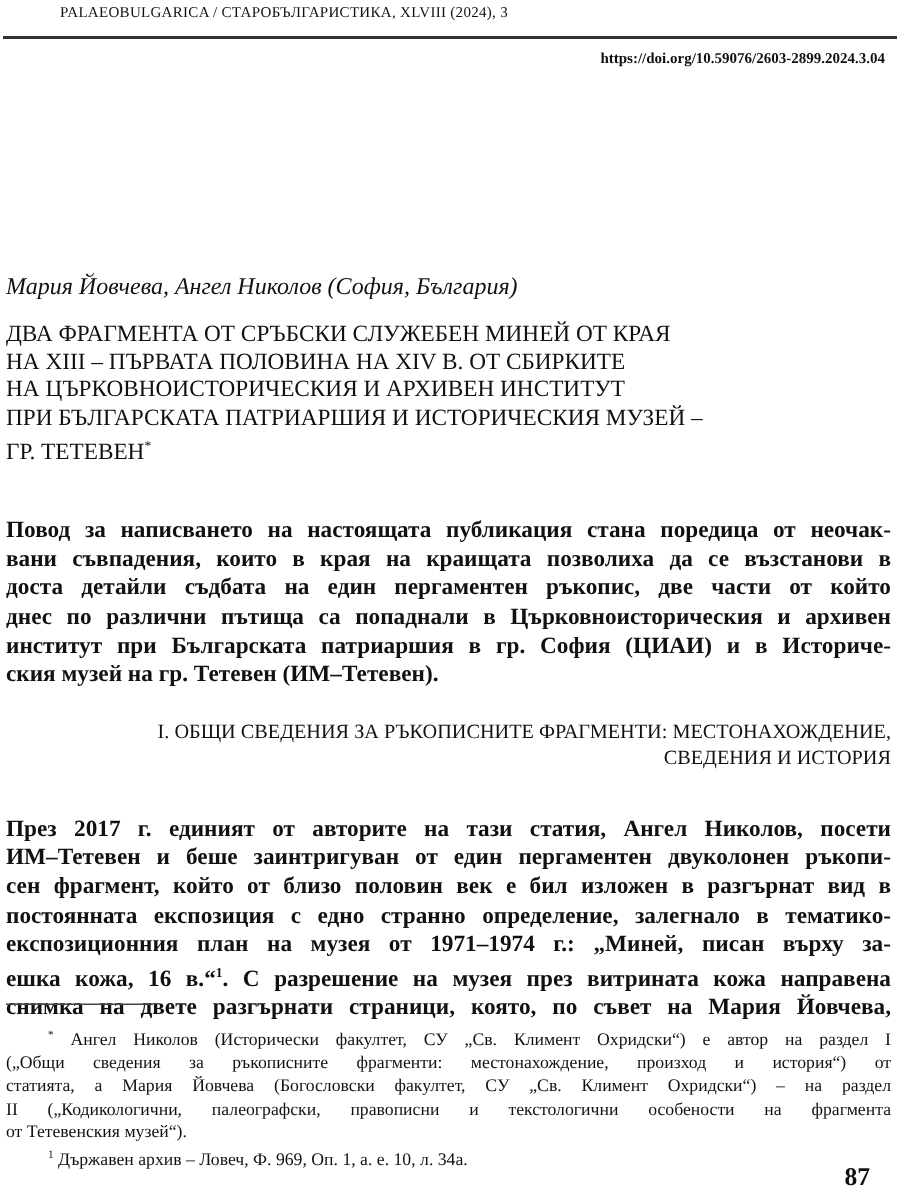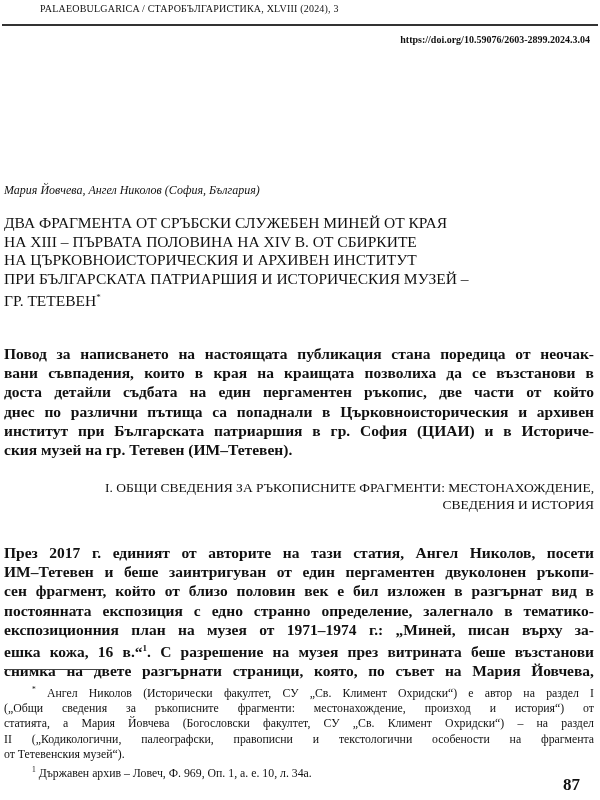--- a/index.html
+++ b/index.html
@@ -1,20 +1,20 @@
 <!DOCTYPE html>
 <html><head>
 <meta charset="utf-8">
 <style>
   html, body { margin: 0; padding: 0; background: #fff; }
   body { width: 600px; height: 800px; position: relative; overflow: hidden; color: #111; font-family: "Liberation Serif", "DejaVu Serif", serif; }
   .running-head { position: absolute; left: 4px; top: 3px; font-size: 10px; letter-spacing: 0.2px; white-space: nowrap; margin-left: 36px; }
   .head-rule { position: absolute; left: 2px; right: 2px; top: 24px; height: 2px; background: #333; }
   .doi { position: absolute; right: 10px; top: 34px; font-size: 10px; font-weight: bold; }
-  .authors { position: absolute; left: 4px; top: 183px; font-size: 12px; font-style: italic; }
+  .authors { position: absolute; left: 4px; top: 183px; font-size: 16px; font-style: italic; }
   .title { position: absolute; left: 4px; top: 214px; width: 590px; font-size: 15.5px; line-height: 18.6px; text-transform: uppercase; }
   .title sup { font-size: 9px; }
   .body-text { position: absolute; left: 4px; width: 590px; font-size: 15.5px; line-height: 19.2px; font-weight: bold; text-align: justify; }
   .p1 { top: 344px; }
   .p1 .line, .p2 .line { display: block; text-align: justify; text-align-last: justify; }
   .p1 .line.last, .p2 .line.last { text-align-last: left; }
   .section-heading { position: absolute; left: 4px; top: 479px; width: 590px; font-size: 13.5px; line-height: 17px; text-align: right; }
   .p2 { top: 495px; margin-top: 48px; }
   .fn-rule { position: absolute; left: 4px; top: 669px; width: 98px; height: 1px; background: #444; }
   .footnotes { position: absolute; left: 4px; top: 682px; width: 590px; font-size: 11.8px; line-height: 15.2px; }
@@ -55,21 +55,21 @@
   <span style="display:block">I. ОБЩИ СВЕДЕНИЯ ЗА РЪКОПИСНИТЕ ФРАГМЕНТИ: МЕСТОНАХОЖДЕНИЕ,</span>
   <span style="display:block">СВЕДЕНИЯ И ИСТОРИЯ</span>
 </h2>
 
 <div class="body-text p2">
   <span class="line">През 2017 г. единият от авторите на тази статия, Ангел Николов, посети</span>
   <span class="line">ИМ–Тетевен и беше заинтригуван от един пергаментен двуколонен ръкопи-</span>
   <span class="line">сен фрагмент, който от близо половин век е бил изложен в разгърнат вид в</span>
   <span class="line">постоянната експозиция с едно странно определение, залегнало в тематико-</span>
   <span class="line">експозиционния план на музея от 1971–1974 г.: „Миней, писан върху за-</span>
-  <span class="line"><span>ешка кожа, 16 в.“</span><sup>1</sup><span>. С разрешение на музея през витрината беше възстанови</span></span>
+  <span class="line"><span>ешка кожа, 16 в.“</span><sup>1</sup><span>. С разрешение на музея през витрината кожа направена</span></span>
   <span class="line">снимка на двете разгърнати страници, която, по съвет на Мария Йовчева,</span>
 </div>
 
 <div class="fn-rule"></div>
 
 <div class="footnotes">
   <span class="line indent"><sup>*</sup> <span>Ангел Николов (Исторически факултет, СУ „Св. Климент Охридски“) е автор на раздел I</span></span>
   <span class="line">(„Общи сведения за ръкописните фрагменти: местонахождение, произход и история“) от</span>
   <span class="line">статията, а Мария Йовчева (Богословски факултет, СУ „Св. Климент Охридски“) – на раздел</span>
   <span class="line">II („Кодикологични, палеографски, правописни и текстологични особености на фрагмента</span>

